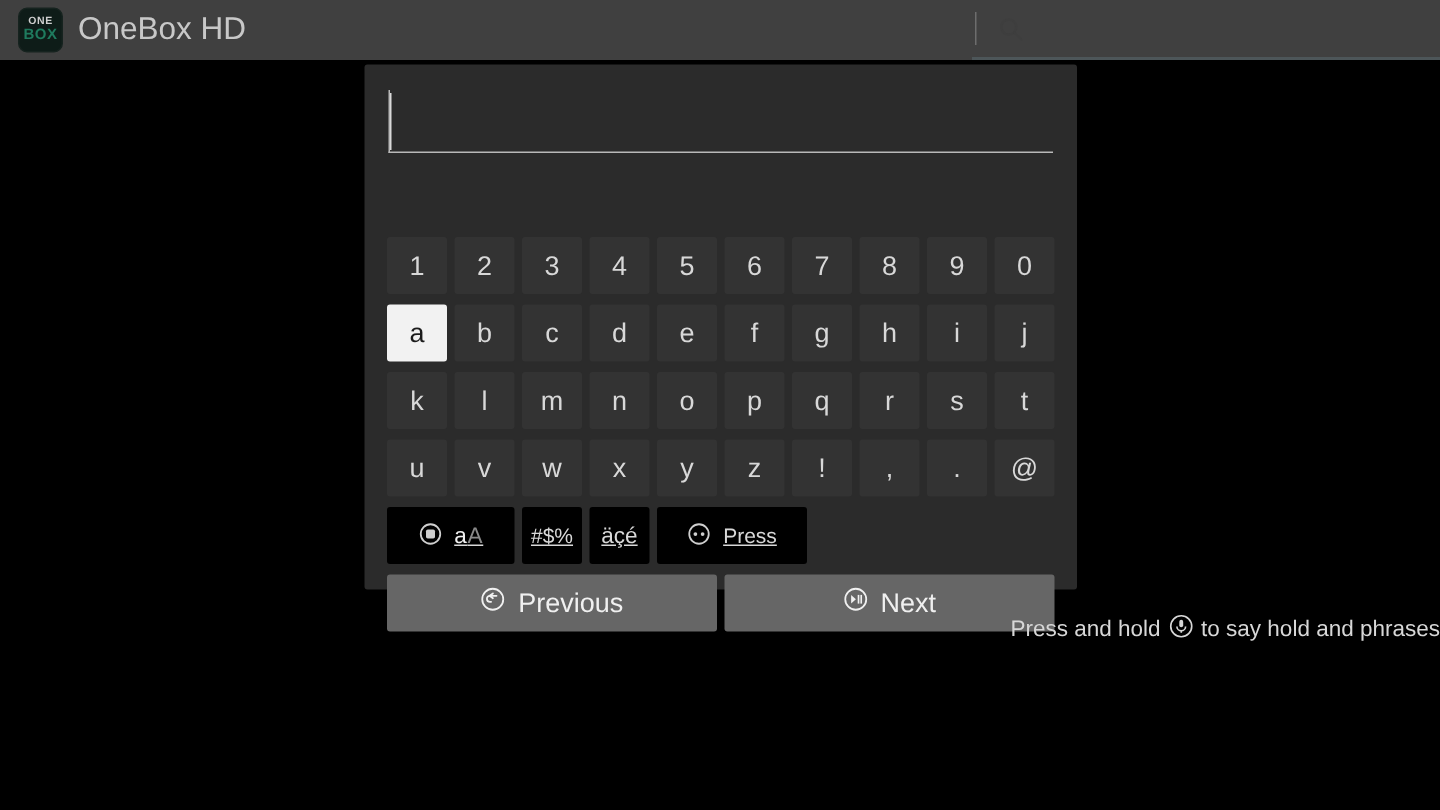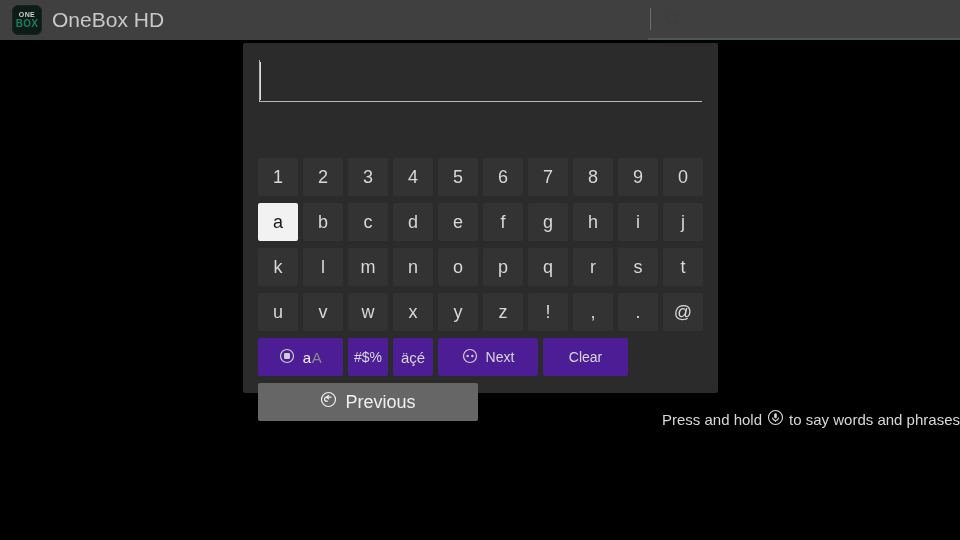--- a/index.html
+++ b/index.html
@@ -160,30 +160,31 @@
 
   #row-num   { top: 115px; }
   #row-ab    { top: 160px; }
   #row-kt    { top: 205px; }
   #row-uz    { top: 250px; }
   #row-func  { top: 295px; }
   #row-nav   { top: 340px; }
 
   .fkey {
     height: 38px;
-    background: #4c1d95;
+    background: #000000;
     border-radius: 2px;
     display: flex;
     align-items: center;
     justify-content: center;
     gap: 8px;
     font-size: 14px;
     color: #d8d8d8;
     padding: 0 8px;
     user-select: none;
+    text-decoration: underline;
   }
   .fkey-shift  { width: 85px; }
   .fkey-sym    { width: 40px; }
   .fkey-accent { width: 40px; font-size: 15px; }
   .fkey-space  { width: 100px; }
   .fkey-delete { width: 100px; }
   .fkey-clear  { width: 85px; }
 
   .shift-letters { font-size: 15px; letter-spacing: .5px; }
   .shift-letters .on  { color: #f0f0f0; }
@@ -324,50 +325,60 @@
       <div class="fkey fkey-accent">äçé</div>
 
       <div class="fkey fkey-space">
         <span class="ico">
           <svg width="16" height="16" viewBox="0 0 16 16">
             <circle cx="8" cy="8" r="6.5" fill="none" stroke="#cfcfcf" stroke-width="1.2"></circle>
             <circle cx="5.6" cy="8" r="1.25" fill="#cfcfcf"></circle>
             <circle cx="10.4" cy="8" r="1.25" fill="#cfcfcf"></circle>
           </svg>
         </span>
-        <span>Next</span>
+        <span>Press</span>
       </div>
 
 
-      <div class="fkey fkey-clear">Clear</div>
     </div>
 
     <div id="row-nav" class="key-row">
 
       <div class="navbtn navbtn-prev">
         <span class="ico">
           <svg width="17" height="17" viewBox="0 0 17 17">
             <circle cx="8.5" cy="8.5" r="7" fill="none" stroke="#f0f0f0" stroke-width="1.2"></circle>
             <path d="M11 6.2 H6.6 a2 2 0 0 0 0 4 H7.4" fill="none" stroke="#f0f0f0" stroke-width="1.2" stroke-linecap="round"></path>
             <path d="M8.6 4.6 L6.4 6.2 L8.6 7.8" fill="none" stroke="#f0f0f0" stroke-width="1.2" stroke-linecap="round" stroke-linejoin="round"></path>
           </svg>
         </span>
         <span>Previous</span>
       </div>
 
+      <div class="navbtn navbtn-next">
+        <span class="ico">
+          <svg width="17" height="17" viewBox="0 0 17 17">
+            <circle cx="8.5" cy="8.5" r="7" fill="none" stroke="#f0f0f0" stroke-width="1.2"></circle>
+            <path d="M5.4 5.6 L8.6 8.5 L5.4 11.4 Z" fill="#f0f0f0"></path>
+            <rect x="9.8" y="5.6" width="1.1" height="5.8" fill="#f0f0f0"></rect>
+            <rect x="11.6" y="5.6" width="1.1" height="5.8" fill="#f0f0f0"></rect>
+          </svg>
+        </span>
+        <span>Next</span>
+      </div>
     </div>
 
   </div>
 
   <div id="voice-hint">
     <span>Press and hold</span>
     <span class="ico">
       <svg width="17" height="17" viewBox="0 0 17 17">
         <circle cx="8.5" cy="8.5" r="7" fill="none" stroke="#d7d7d7" stroke-width="1.1"></circle>
         <rect x="7.2" y="4.2" width="2.6" height="5" rx="1.3" fill="#d7d7d7"></rect>
         <path d="M5.6 8.6 a2.9 2.9 0 0 0 5.8 0" fill="none" stroke="#d7d7d7" stroke-width="1.1"></path>
         <line x1="8.5" y1="11.5" x2="8.5" y2="12.9" stroke="#d7d7d7" stroke-width="1.1"></line>
       </svg>
     </span>
-    <span>to say words and phrases</span>
+    <span>to say hold and phrases</span>
   </div>
 
 </div>
 
 </body></html>

